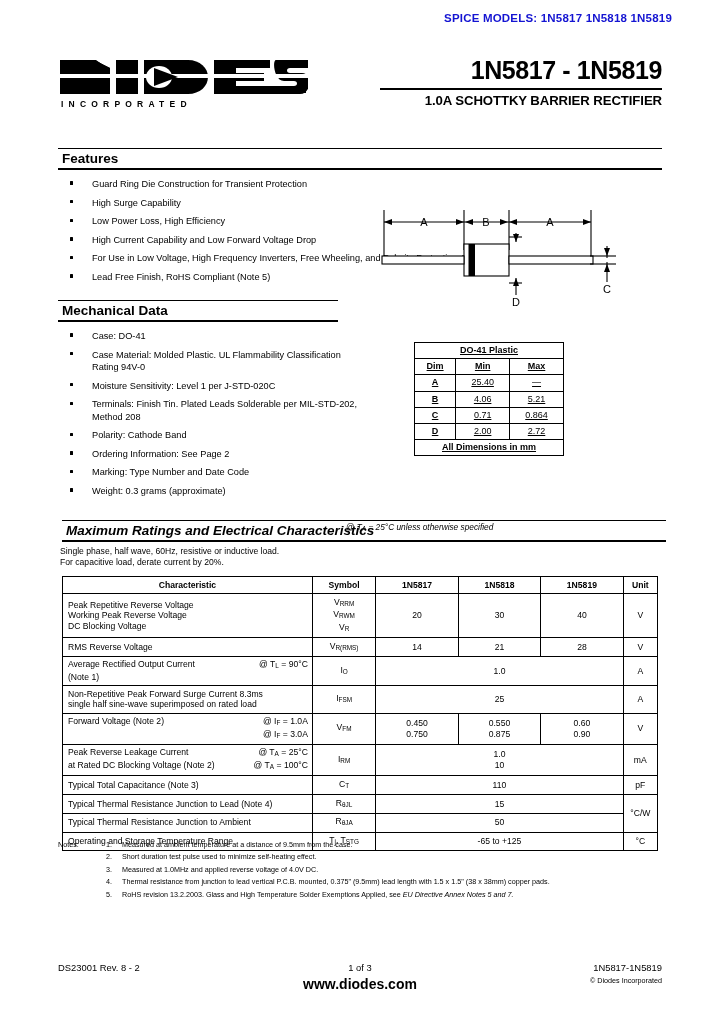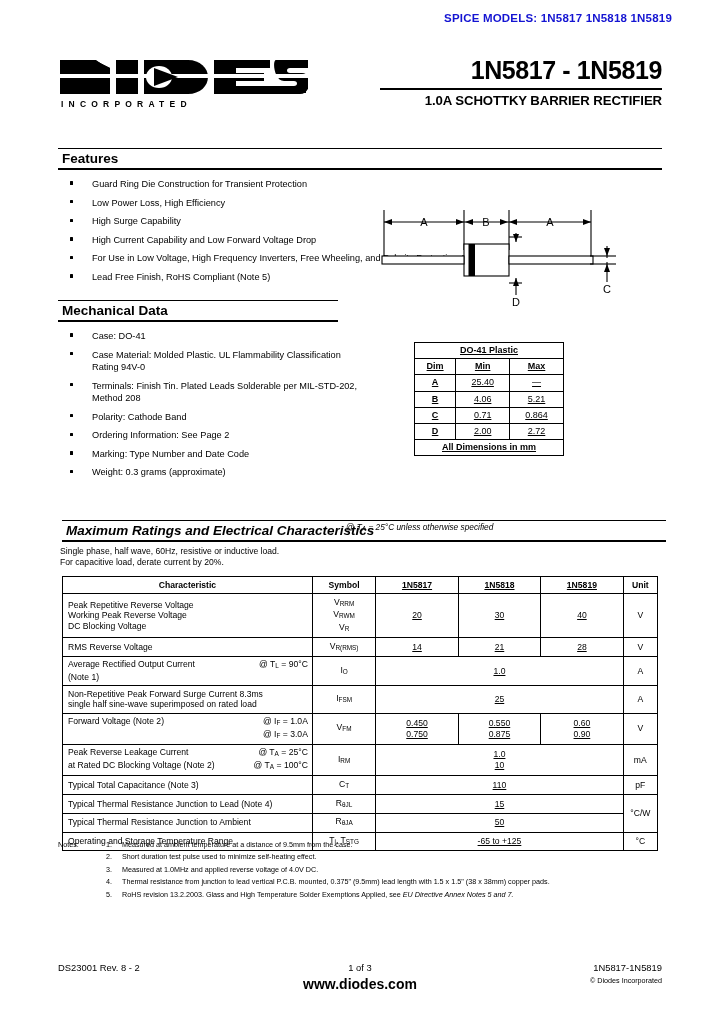--- a/index.html
+++ b/index.html
@@ -87,21 +87,21 @@
   
   .rt{
     position:absolute;left:62px;top:576px;width:596px;
     border-collapse:collapse;
     border:1.6px solid #000;
     font-size:8.6px;
   }
   .rt td{border:1px solid #000;padding:0;vertical-align:middle;}
   .rt .c-char{width:256px;}
   .rt .c-sym{width:64px;text-align:center;border-radius:7px;}
-  .rt .c-v{width:84px;text-align:center;text-decoration:underline;}
+  .rt .c-v{width:84px;text-align:center;}
   .rt .c-unit{width:34px;text-align:center;}
   .rt .hdr td{font-weight:bold;text-align:center;padding:3px 0;}
   .rt .hdr td.c-char{text-align:center;}
   .cellpad{padding:2.6px 4px 2.6px 5px;line-height:10.6px;}
   .cellpad.ctr{text-align:center;padding-left:0;padding-right:0;}
   .char-line{display:flex;justify-content:space-between;}
   .cond{white-space:nowrap;padding-left:10px;}
   sub{font-size:6.4px;vertical-align:-1px;}
 
   
@@ -149,33 +149,34 @@
   <div class="title-block">
     <div class="title-main">1N5817 - 1N5819</div>
     <div class="title-rule"></div>
     <div class="title-sub">1.0A SCHOTTKY BARRIER RECTIFIER</div>
   </div>
 
   <div class="sec" style="left:58px;top:148px;width:604px;">
     <div class="sec-head">Features</div>
     <ul class="bl" id="features-list">
         <li><span class="bullet"></span><span>Guard Ring Die Construction for Transient Protection</span></li>
+        <li><span class="bullet"></span><span>High Surge Capability</span></li>
         <li><span class="bullet"></span><span>Low Power Loss, High Efficiency</span></li>
-        <li><span class="bullet"></span><span>High Surge Capability</span></li>
         <li><span class="bullet"></span><span>High Current Capability and Low Forward Voltage Drop</span></li>
         <li><span class="bullet"></span><span>For Use in Low Voltage, High Frequency Inverters, Free Wheeling, and Polarity Protection Application</span></li>
         <li class="bold"><span class="bullet"></span><span>Lead Free Finish, RoHS Compliant (Note 5)</span></li>
       </ul>
   </div>
 
   <div class="sec" style="left:58px;top:300px;width:280px;">
     <div class="sec-head">Mechanical Data</div>
     <ul class="bl" style="width:300px;" id="mech-list">
         <li><span class="bullet"></span><span>Case: DO-41</span></li>
         <li><span class="bullet"></span><span>Case Material:  Molded Plastic.  UL Flammability Classification Rating 94V-0</span></li>
+        <li><span class="bullet"></span><span>Moisture Sensitivity:  Level 1 per J-STD-020C</span></li>
         <li><span class="bullet"></span><span>Terminals:  Finish    Tin.  Plated Leads Solderable per MIL-STD-202, Method 208</span></li>
         <li><span class="bullet"></span><span>Polarity: Cathode Band</span></li>
         <li><span class="bullet"></span><span>Ordering Information:  See Page 2</span></li>
         <li><span class="bullet"></span><span>Marking: Type Number and Date Code</span></li>
         <li><span class="bullet"></span><span>Weight:  0.3 grams (approximate)</span></li>
       </ul>
   </div>
 
   <div class="pkg">
     <svg width="290" height="118" viewBox="0 0 290 118">

